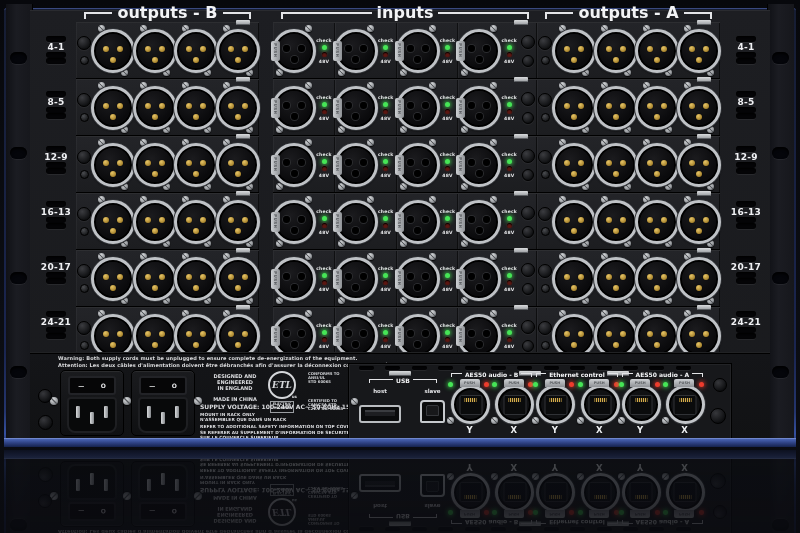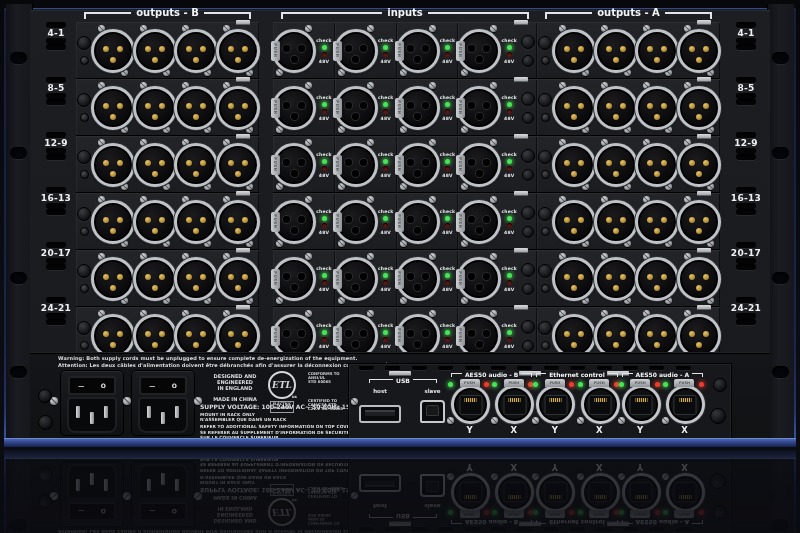--- a/index.html
+++ b/index.html
@@ -11,35 +11,35 @@
     border-top:1px solid #39497f;}
   .ear{position:absolute;top:4px;bottom:8px;width:26px;background:linear-gradient(90deg,#101116,#1b1c22 40%,#16171c);}
   .ear.left{left:6px;border-right:1px solid #000;}
   .ear.right{right:6px;border-left:1px solid #000;}
   .earhole{position:absolute;left:4px;width:17px;height:12px;border-radius:7px;background:#04050a;box-shadow:inset 0 2px 3px #000, 0 1px 0 rgba(255,255,255,0.05);}
   .panel{position:absolute;left:30px;right:30px;top:10px;height:430px;background:linear-gradient(#1d1e22,#191a1d);box-shadow:inset 0 1px 0 rgba(255,255,255,0.06);}
   
   .vent-col{position:absolute;top:12px;width:32px;display:flex;flex-direction:column;}
   .vent-col.l{left:10px;height:330px;}
   .vent-col.r{left:700px;height:418px;}
-  .vent-cell{height:55px;display:flex;flex-direction:column;align-items:center;justify-content:flex-start;}
+  .vent-cell{height:55px;display:flex;flex-direction:column;align-items:center;justify-content:center;}
   .vent-pill{width:20px;height:6px;border-radius:3px;background:#040406;box-shadow:inset 0 1px 2px #000, 0 1px 0 rgba(255,255,255,0.06);}
   .row-label{font-size:9px;font-weight:bold;color:#f0f1f4;letter-spacing:0.3px;}
   .vent-tail{display:flex;flex-direction:column;align-items:center;gap:7px;padding-top:8px;}
   
   .matrix{position:absolute;left:46px;top:12px;width:650px;height:330px;display:flex;}
   .group{position:relative;background:#131416;}
   .g-b{width:183px;margin-right:14px;}
   .g-a{width:183px;margin-right:6px;}
   .g-in{width:264px;}
   .bracket{position:absolute;top:-12px;left:8px;right:8px;height:10px;display:flex;align-items:center;gap:5px;z-index:3;}
   .bracket::before,.bracket::after{content:"";flex:1;height:5px;border-top:2px solid #e3e4e7;}
   .bracket::before{border-left:2px solid #e3e4e7;}
   .bracket::after{border-right:2px solid #e3e4e7;}
-  .bracket-label{font-size:10px;font-weight:bold;color:#f2f3f5;margin-top:-5px;white-space:nowrap;}
+  .bracket-label{font-size:16px;font-weight:bold;color:#f2f3f5;margin-top:-5px;white-space:nowrap;}
   .bracket.sm{height:6px;gap:3px;}
   .bracket.sm::before,.bracket.sm::after{height:3px;border-top-width:1px;}
   .bracket.sm::before{border-left-width:1px;}
   .bracket.sm::after{border-right-width:1px;}
   .bracket-label.sm{font-size:6px;margin-top:-2px;}
   .group-body{display:flex;flex-direction:column;height:330px;}
   .module{position:relative;height:55px;flex:1;display:flex;align-items:center;background:linear-gradient(#232428,#1c1d20);border-top:1px solid rgba(255,255,255,0.08);border-bottom:1px solid #000;box-shadow:inset 1px 0 0 rgba(255,255,255,0.04), inset -1px 0 0 rgba(0,0,0,0.6);}
   .module::after{content:"";position:absolute;top:-3px;right:9px;width:14px;height:5px;border-radius:1px;background:linear-gradient(#d9dbdd,#96999d);box-shadow:inset 0 -1px 0 #5c5f63;}
   .strip{display:flex;flex-direction:column;align-items:center;justify-content:center;gap:6px;}
   .strip.left{width:16px;}

